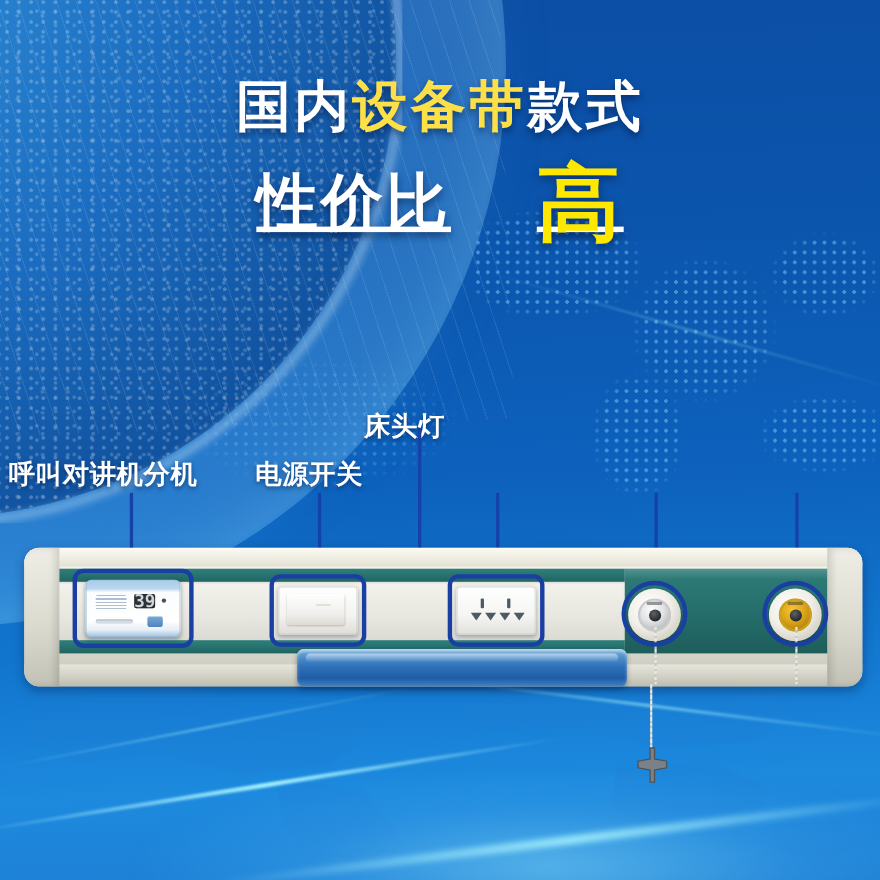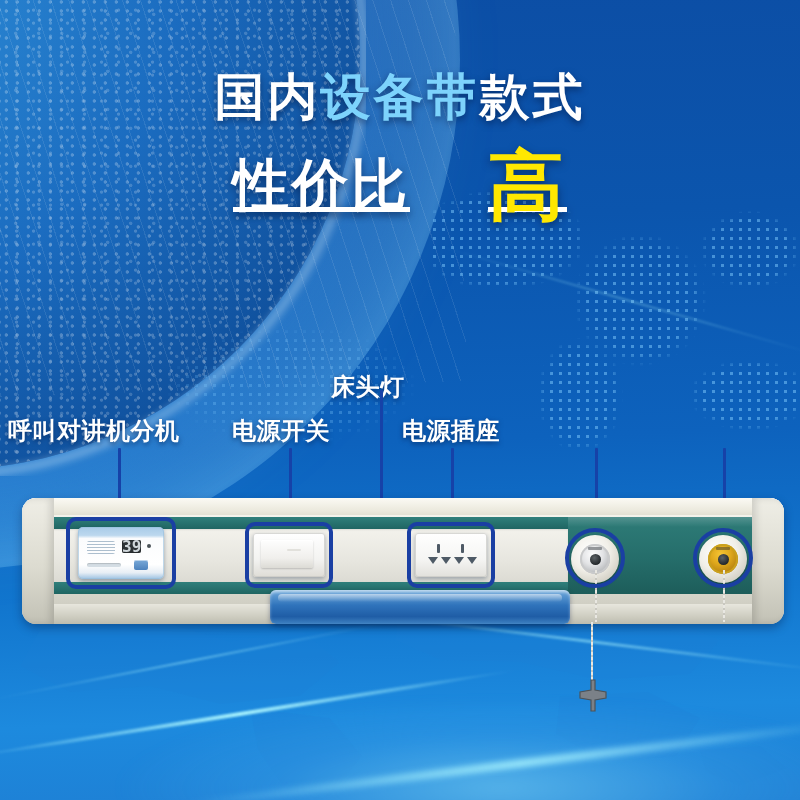--- a/index.html
+++ b/index.html
@@ -99,21 +99,21 @@
   }
 
   
   .headline{position:absolute;left:0;top:72px;width:800px;text-align:center;}
   .line1{
     font-size:50px;font-weight:bold;letter-spacing:3px;line-height:1;
     color:#ffffff;
     text-shadow:0 3px 7px rgba(0,20,60,.55);
     white-space:nowrap;
   }
-  .line1 .hl{color:#7dd3fc;}
+  .line1 .hl{color:#fde047;}
   .line2{
     margin-top:26px;font-size:56px;font-weight:bold;letter-spacing:3px;line-height:1;
     color:#ffffff;text-shadow:0 3px 8px rgba(0,20,60,.55);white-space:nowrap;text-decoration:underline;
   }
   .line2 .gap{display:inline-block;width:78px;}
   .line2 .hl{color:#ffe800;font-size:76px;vertical-align:-8px;}
 
   
   .callouts{position:absolute;left:0;top:0;width:800px;height:800px;}
   .clabel{
@@ -298,21 +298,20 @@
 
     <div class="clabel" style="left:8px;top:415px;">呼叫对讲机分机</div>
     <div class="leader" style="left:118px;top:448px;height:84px;"></div>
 
     <div class="clabel" style="left:232px;top:415px;">电源开关</div>
     <div class="leader" style="left:289px;top:448px;height:86px;"></div>
 
     <div class="clabel" style="left:331px;top:371px;">床头灯</div>
     <div class="leader" style="left:380px;top:390px;height:218px;"></div>
 
-    <div class="clabel" style="left:402px;top:415px;">电源插座</div>
     <div class="leader" style="left:451px;top:448px;height:86px;"></div>
 
     <div class="leader" style="left:595px;top:448px;height:82px;"></div>
 
     <div class="leader" style="left:723px;top:448px;height:82px;"></div>
   </div>
 
   <div class="panel-wrap">
     <div class="panel-shadow"></div>
     <div class="panel">

